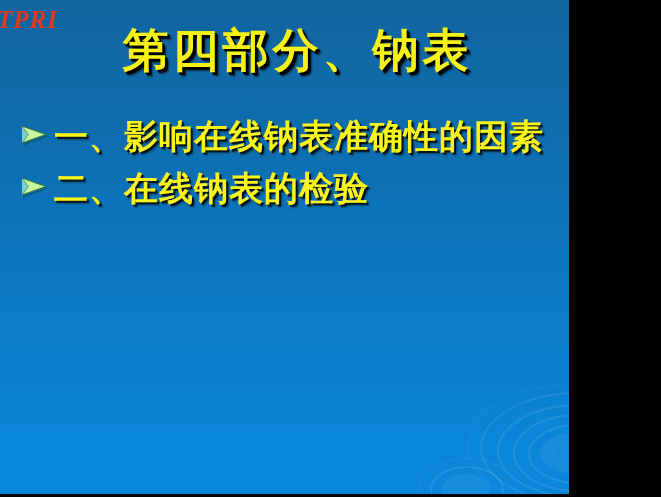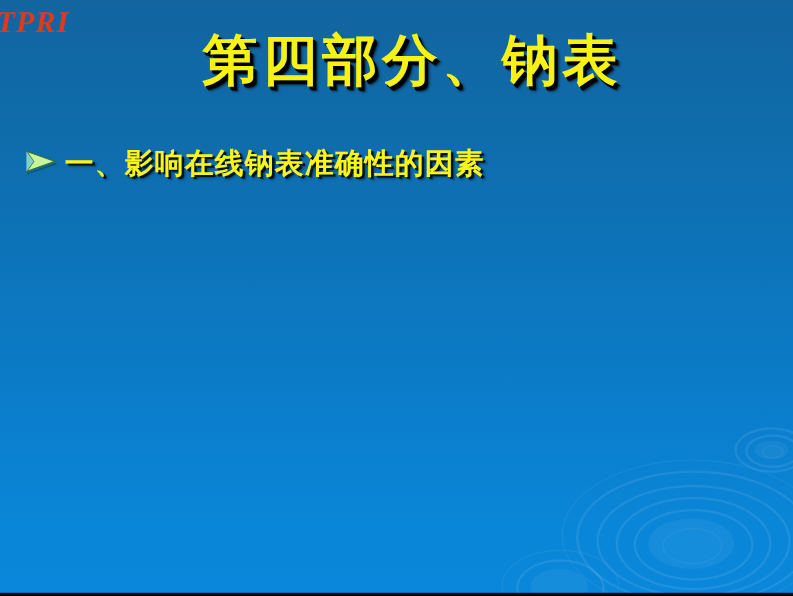--- a/index.html
+++ b/index.html
@@ -2,21 +2,21 @@
 <html><head>
 <meta charset="utf-8">
 <style>
   html, body {
     margin: 0;
     padding: 0;
     background: #000;
   }
   #slide {
     position: relative;
-    width: 661px;
+    width: 569px;
     height: 497px;
     overflow: hidden;
     background: linear-gradient(to bottom, #12659f 0%, #0f6cab 22%, #0c78c2 55%, #0a86d8 88%, #0a87da 100%);
     font-family: "DejaVu Sans", sans-serif;
     -webkit-font-smoothing: antialiased;
   }
 
   
   .ripples {
     position: absolute;
@@ -110,21 +110,21 @@
     flex: 0 0 auto;
     width: 32px;
     height: 30px;
     position: relative;
     margin-right: 4px;
   }
   .bullet-marker svg { display: block; }
   .bullet-text {
     font-family: "DejaVu Sans", "Liberation Sans", sans-serif;
     font-weight: bold;
-    font-size: 24px;
+    font-size: 34px;
     line-height: 1;
     color: #fbf41a;
     letter-spacing: 1px;
     text-shadow: 2px 2px 0 rgba(0,0,0,0.75), 3px 3px 2px rgba(0,0,0,0.4);
   }
 
   
   #bottom-strip {
     position: absolute;
     left: 0;
@@ -170,18 +170,28 @@
       <span class="bullet-marker">
         <svg width="32" height="30" viewBox="0 0 32 30" aria-hidden="true">
           <polygon points="4,5 28,13.5 4,22 10,13.5" fill="#c8f59a" stroke="#2e6f3a" stroke-width="1"></polygon>
           <polygon points="4,5 10,13.5 4,22" fill="#7fd0c8"></polygon>
           <polygon points="5,23 29,14.5 29,16 5,24.5" fill="#0c3d2e" opacity="0.45"></polygon>
         </svg>
       </span>
       <span class="bullet-text">一、影响在线钠表准确性的因素</span>
     </div>
 
+    <div class="bullet-row">
+      <span class="bullet-marker">
+        <svg width="32" height="30" viewBox="0 0 32 30" aria-hidden="true">
+          <polygon points="4,5 28,13.5 4,22 10,13.5" fill="#c8f59a" stroke="#2e6f3a" stroke-width="1"></polygon>
+          <polygon points="4,5 10,13.5 4,22" fill="#7fd0c8"></polygon>
+          <polygon points="5,23 29,14.5 29,16 5,24.5" fill="#0c3d2e" opacity="0.45"></polygon>
+        </svg>
+      </span>
+      <span class="bullet-text">二、在线钠表的检验</span>
+    </div>
 
 
   </div>
 
   <div id="bottom-strip"></div>
 </div>
 
 </body></html>

